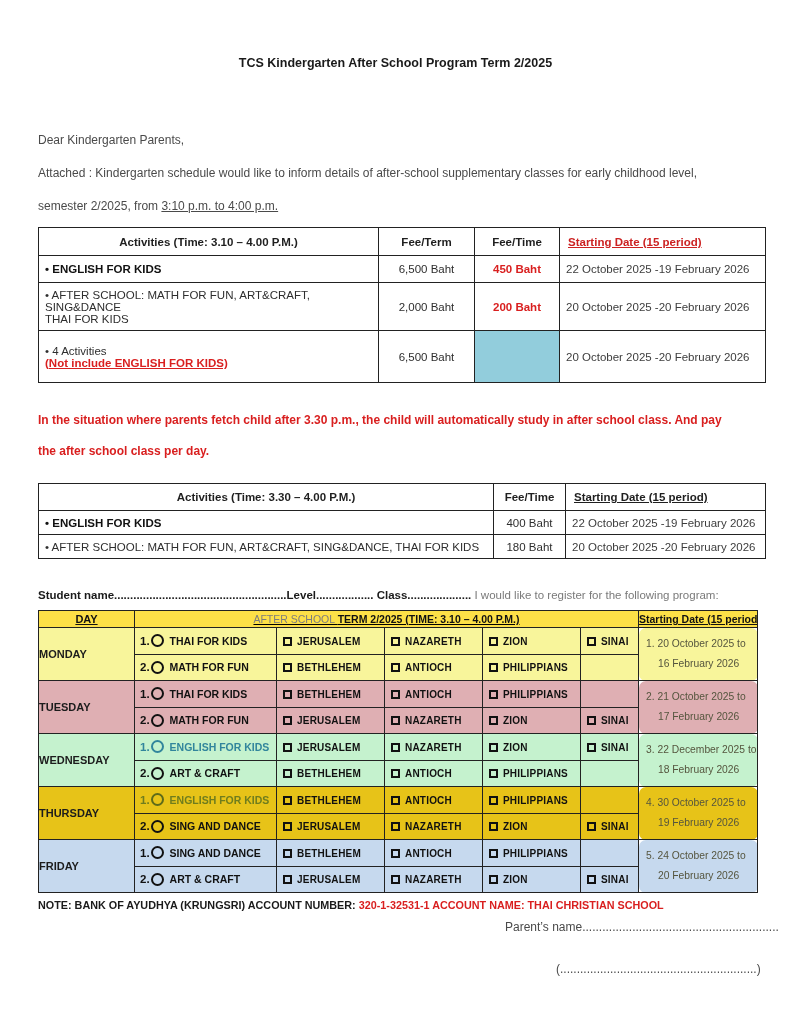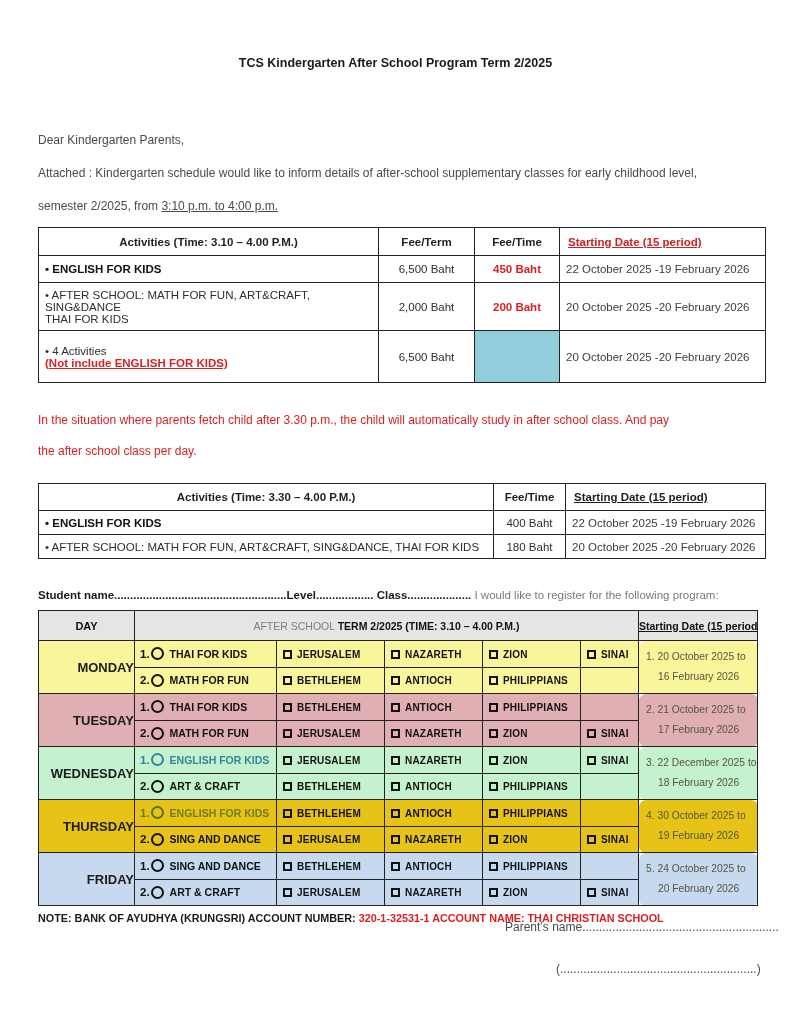--- a/index.html
+++ b/index.html
@@ -24,42 +24,42 @@
   .red-b { color: #d91f1f; font-weight: bold; }
   .red-bu { color: #d91f1f; font-weight: bold; text-decoration: underline; }
   .bold { font-weight: bold; color: #111; }
   .fee1 .r1 { height: 27px; }
   .fee1 .r2 { height: 48px; }
   .fee1 .r3 { height: 52px; }
   .hl-cell { background: #92CDDC; }
   .date-col { padding-left: 8px; color: #3d3d3d; }
 
   
-  .warning { margin: 22px 38px 0 38px; font-size: 12px; font-weight: normal; color: #d91f1f; line-height: 31px; }
+  .warning { margin: 22px 38px 0 38px; font-size: 12px; font-weight: bold; color: #d91f1f; line-height: 31px; }
 
   
   .fee2 { width: 727px; margin: 16px 0 0 38px; font-size: 11.5px; color: #2e2e2e; }
   .fee2 th { font-weight: bold; color: #1f1f1f; height: 27px; text-align: center; }
   .fee2 .hdr-date2 { text-decoration: underline; text-align: left; padding-left: 8px; }
   .fee2 td { padding: 2px 6px; height: 24px; }
 
   
   .student-line { margin: 30px 0 0 38px; font-size: 11.5px; }
   .student-line .b { font-weight: bold; color: #1a1a1a; }
   .student-line .g { color: #7a7a7a; }
 
   
   .sched { width: 719px; margin: 9px 0 0 38px; font-size: 10.5px; }
   .sched td { white-space: nowrap; }
-  .sched .hrow td { height: 30px; text-align: center; background: #e5e5e5; }
+  .sched .hrow td { height: 17px; text-align: center; background: #fde047; text-decoration: underline; }
   .hdr-day { font-weight: bold; color: #111; font-size: 11px; }
   .hdr-prog .lt { color: #7d7d7d; }
   .hdr-prog .bk { font-weight: bold; color: #111; }
   .hdr-sdate { font-weight: bold; color: #111; text-decoration: underline; font-size: 10.5px; }
-  .day-cell { text-align: right; font-weight: 600; color: #1c1c1c; font-size: 13px; }
+  .day-cell { text-align: left; font-weight: 600; color: #1c1c1c; font-size: 11px; }
   .srow td { height: 26.5px; }
   .act { padding-left: 5px; display: flex; align-items: center; border: none; }
   .act-td { vertical-align: middle; }
   .num { font-weight: bold; font-size: 11.5px; color: #111; }
   .radio { display: inline-block; width: 13px; height: 13px; border: 2px solid #111; border-radius: 50%; margin: 0 6px 0 1px; background: transparent; flex: 0 0 auto; }
   .act-label { font-weight: bold; color: #111; font-size: 10.5px; }
   .church { padding-left: 6px; }
   .cb { display: inline-block; width: 9px; height: 9px; border: 2.5px solid #111; margin-right: 5px; vertical-align: -1px; background: transparent; }
   .ch-label { font-weight: bold; color: #111; font-size: 10px; letter-spacing: 0.2px; }
   .sdate-cell { padding-left: 7px; color: #55553e; font-size: 10.3px; line-height: 20px; vertical-align: middle; border-radius: 7px; }

